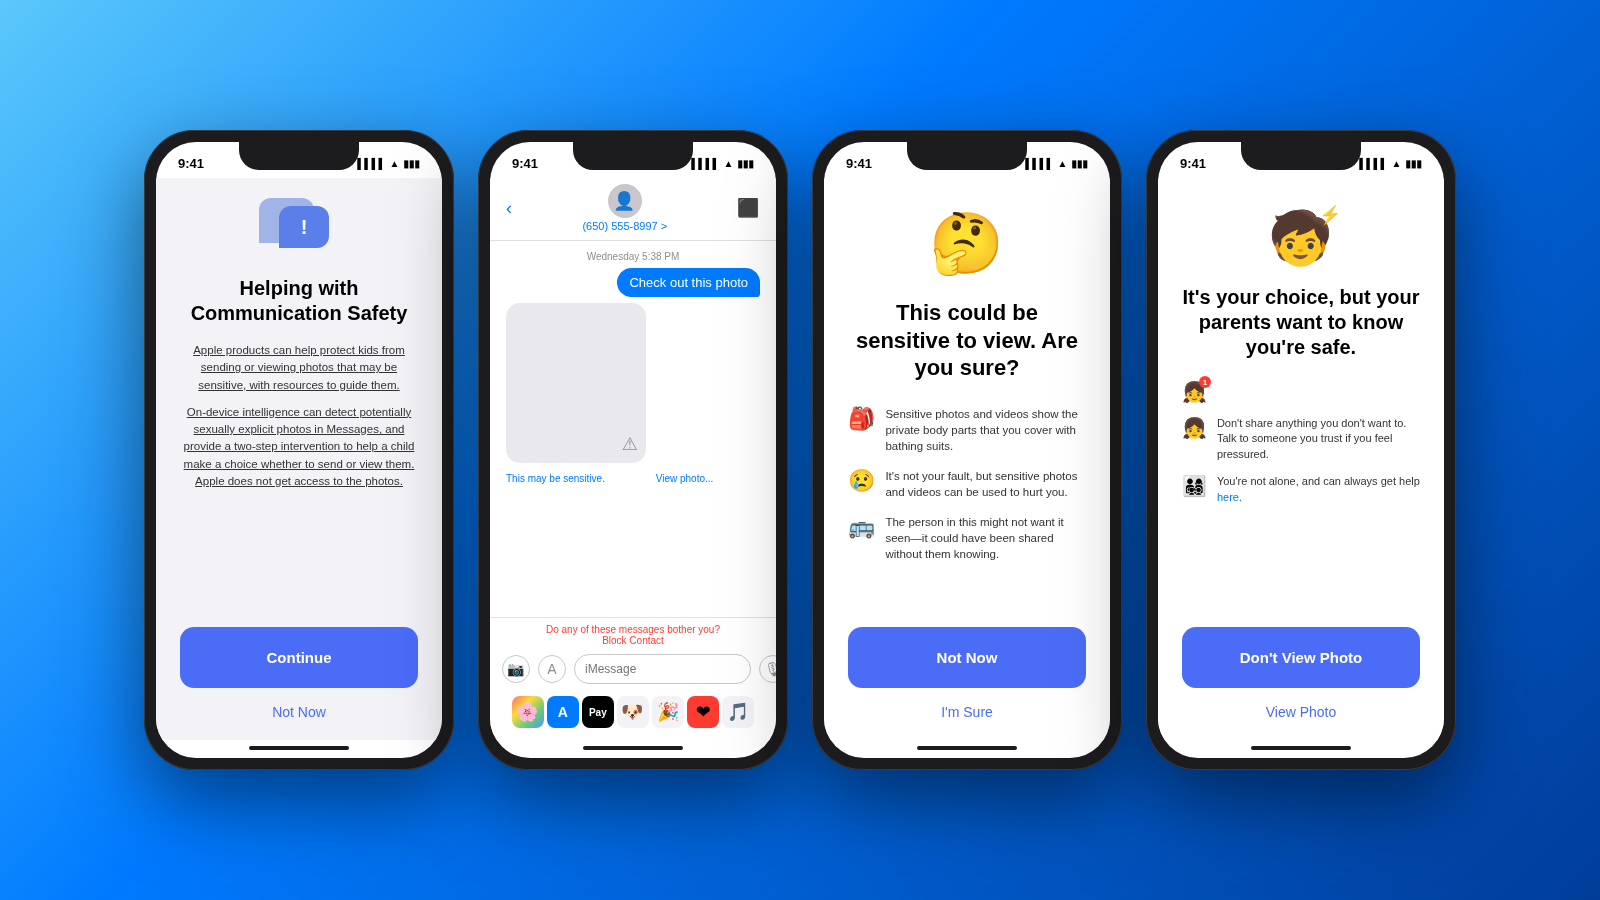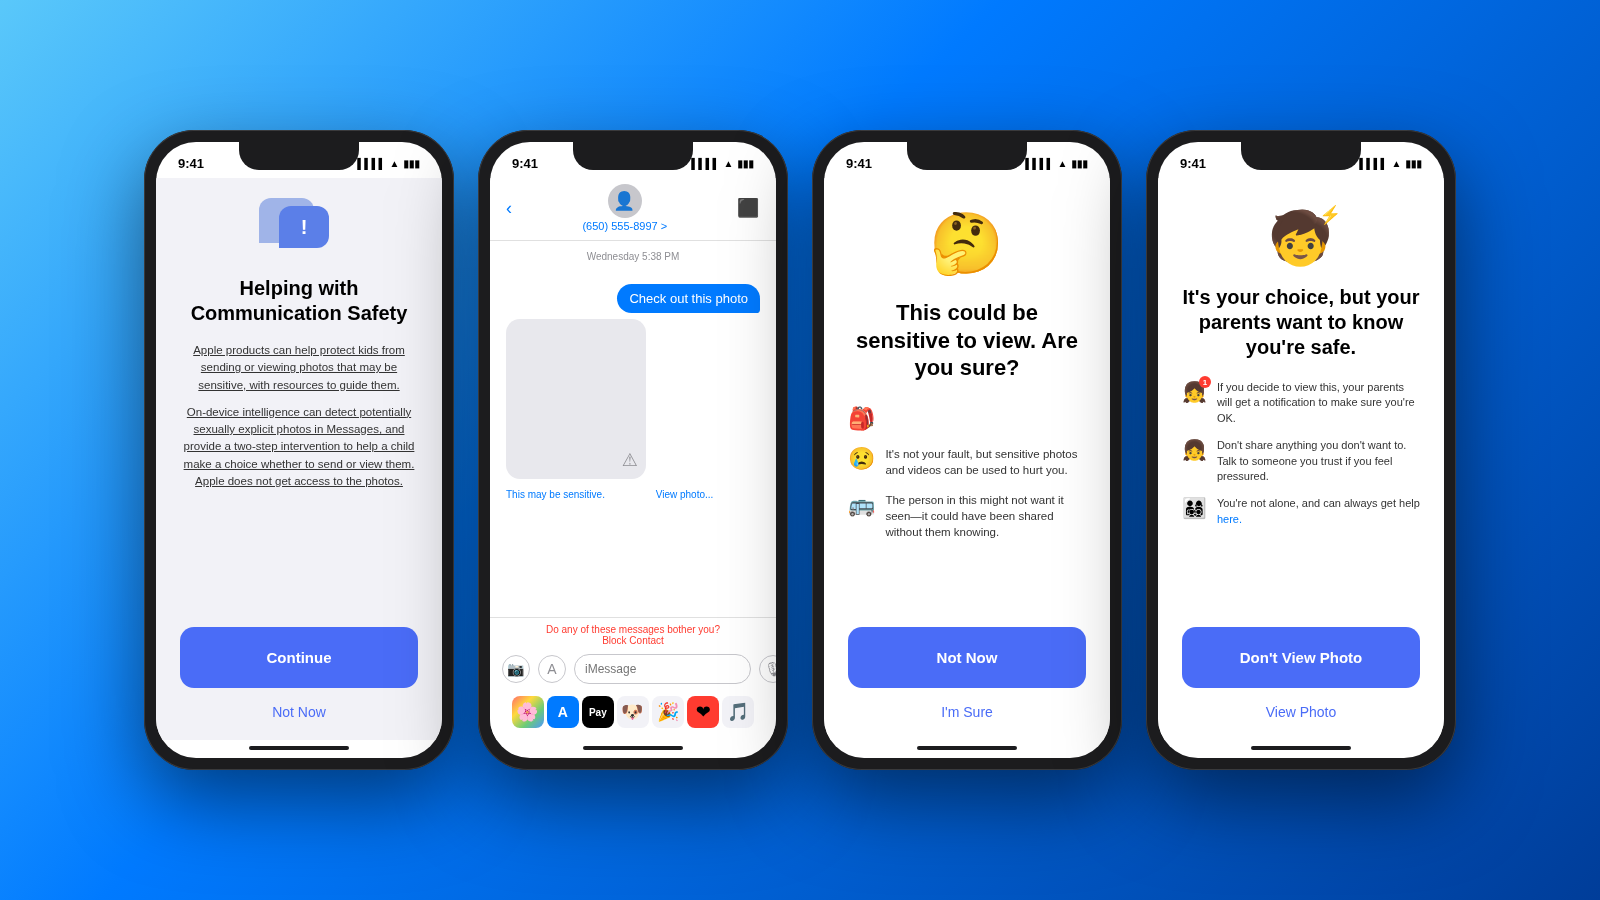--- a/index.html
+++ b/index.html
@@ -204,21 +204,21 @@
 
     .messages-body {
       flex: 1;
       padding: 10px 16px;
       display: flex;
       flex-direction: column;
       gap: 6px;
       overflow: hidden;
     }
 
-    .msg-timestamp { font-size: 10px; color: #8e8e93; text-align: center; margin-bottom: 16px; }
+    .msg-timestamp { font-size: 10px; color: #8e8e93; text-align: center; margin-bottom: 0; }
 
     .msg-bubble-right {
       align-self: flex-end;
       background: #007aff;
       color: white;
       padding: 7px 12px;
       border-radius: 16px 16px 4px 16px;
       font-size: 13px;
       max-width: 70%;
     }
@@ -518,20 +518,21 @@
 
       <div class="phone3-content">
         <div class="emoji-large">🤔</div>
         <div class="warning-title">This could be
 sensitive to view.
 Are you sure?</div>
 
         <div class="reason-list">
           <div class="reason-item">
             <span class="reason-emoji">🎒</span>
+            <span class="reason-text">Sensitive photos and videos show the private body parts that you cover with bathing suits.</span>
           </div>
           <div class="reason-item">
             <span class="reason-emoji">😢</span>
             <span class="reason-text">It's not your fault, but sensitive photos and videos can be used to hurt you.</span>
           </div>
           <div class="reason-item">
             <span class="reason-emoji">🚌</span>
             <span class="reason-text">The person in this might not want it seen—it could have been shared without them knowing.</span>
           </div>
         </div>
@@ -566,21 +567,20 @@
 
         <div class="parents-title">It's your choice, but
 your parents want
 to know you're safe.</div>
 
         <div class="info-list">
           <div class="info-item">
             <span style="font-size:20px; position:relative; flex-shrink:0;">
               👧<span style="position:absolute;top:-4px;right:-4px;background:#ff3b30;color:white;border-radius:50%;width:12px;height:12px;font-size:8px;display:flex;align-items:center;justify-content:center;font-weight:700;">1</span>
             </span>
-            <span class="info-text">If you decide to view this, your parents will get a notification to make sure you're OK.</span>
           </div>
           <div class="info-item">
             <span style="font-size:20px; flex-shrink:0;">👧</span>
             <span class="info-text">Don't share anything you don't want to. Talk to someone you trust if you feel pressured.</span>
           </div>
           <div class="info-item">
             <span style="font-size:20px; flex-shrink:0;">👨‍👩‍👧‍👦</span>
             <span class="info-text">
               You're not alone, and can always get help <span class="link" style="cursor:pointer;">here.</span>
             </span>

